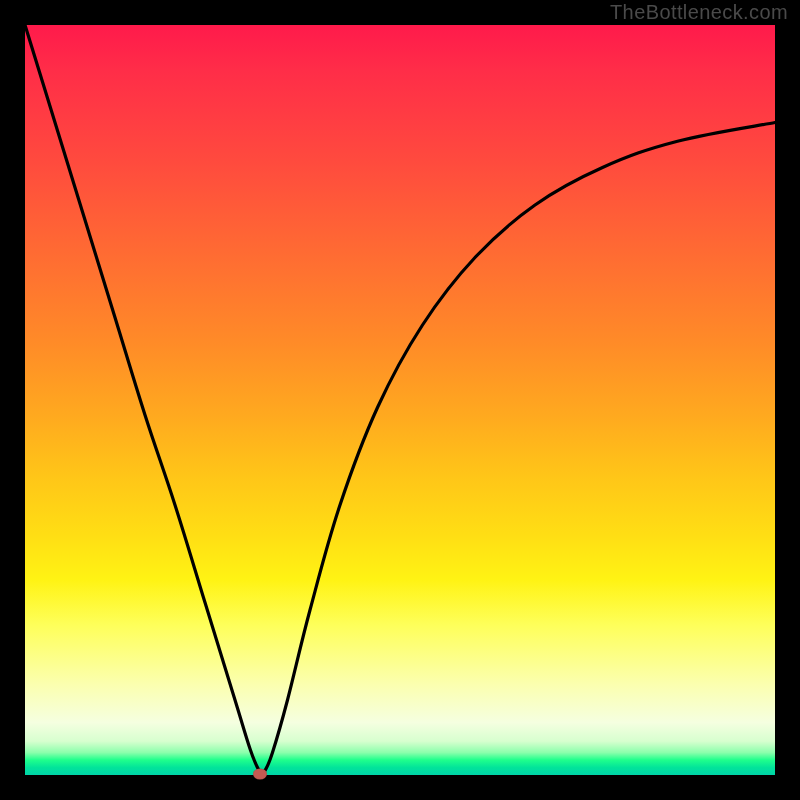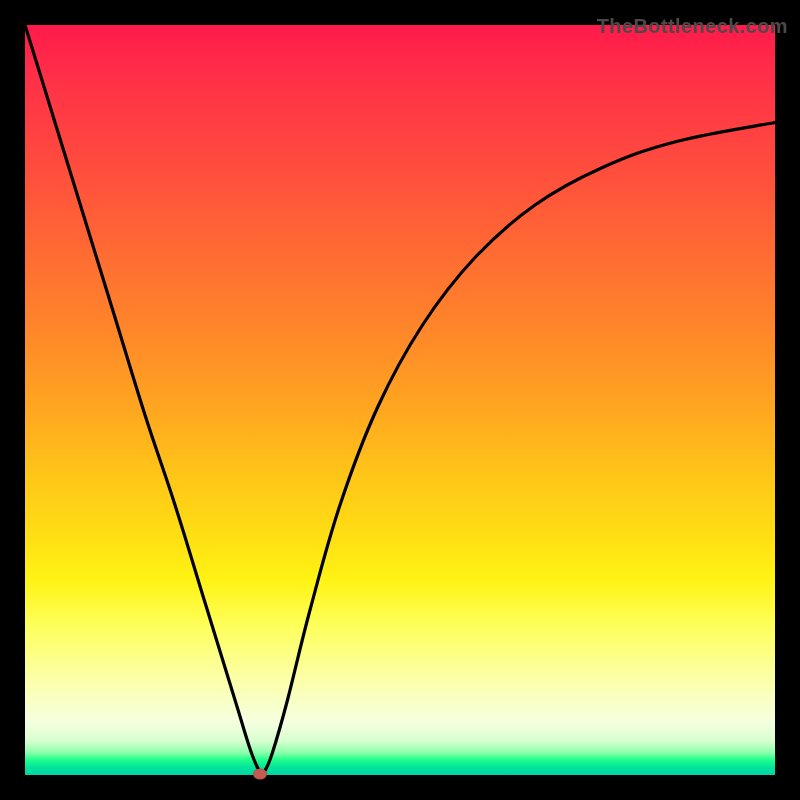--- a/index.html
+++ b/index.html
@@ -42,25 +42,25 @@
       #f5ffe0 93%,
       #d7ffcf 95.5%,
       #8cffac 97%,
       #1fff8c 98%,
       #02e49a 99%,
       #00d4a8 100%
     );
   }
   .watermark {
     position: absolute;
-    top: 15px;
+    top: 1px;
     right: 12px;
     color: #4a4a4a;
     font-size: 20px;
-    font-weight: 700;
+    font-weight: 400;
     letter-spacing: 0.4px;
     z-index: 5;
   }
   svg.curve {
     position: absolute;
     left: 0;
     top: 0;
     width: 750px;
     height: 750px;
     overflow: visible;

